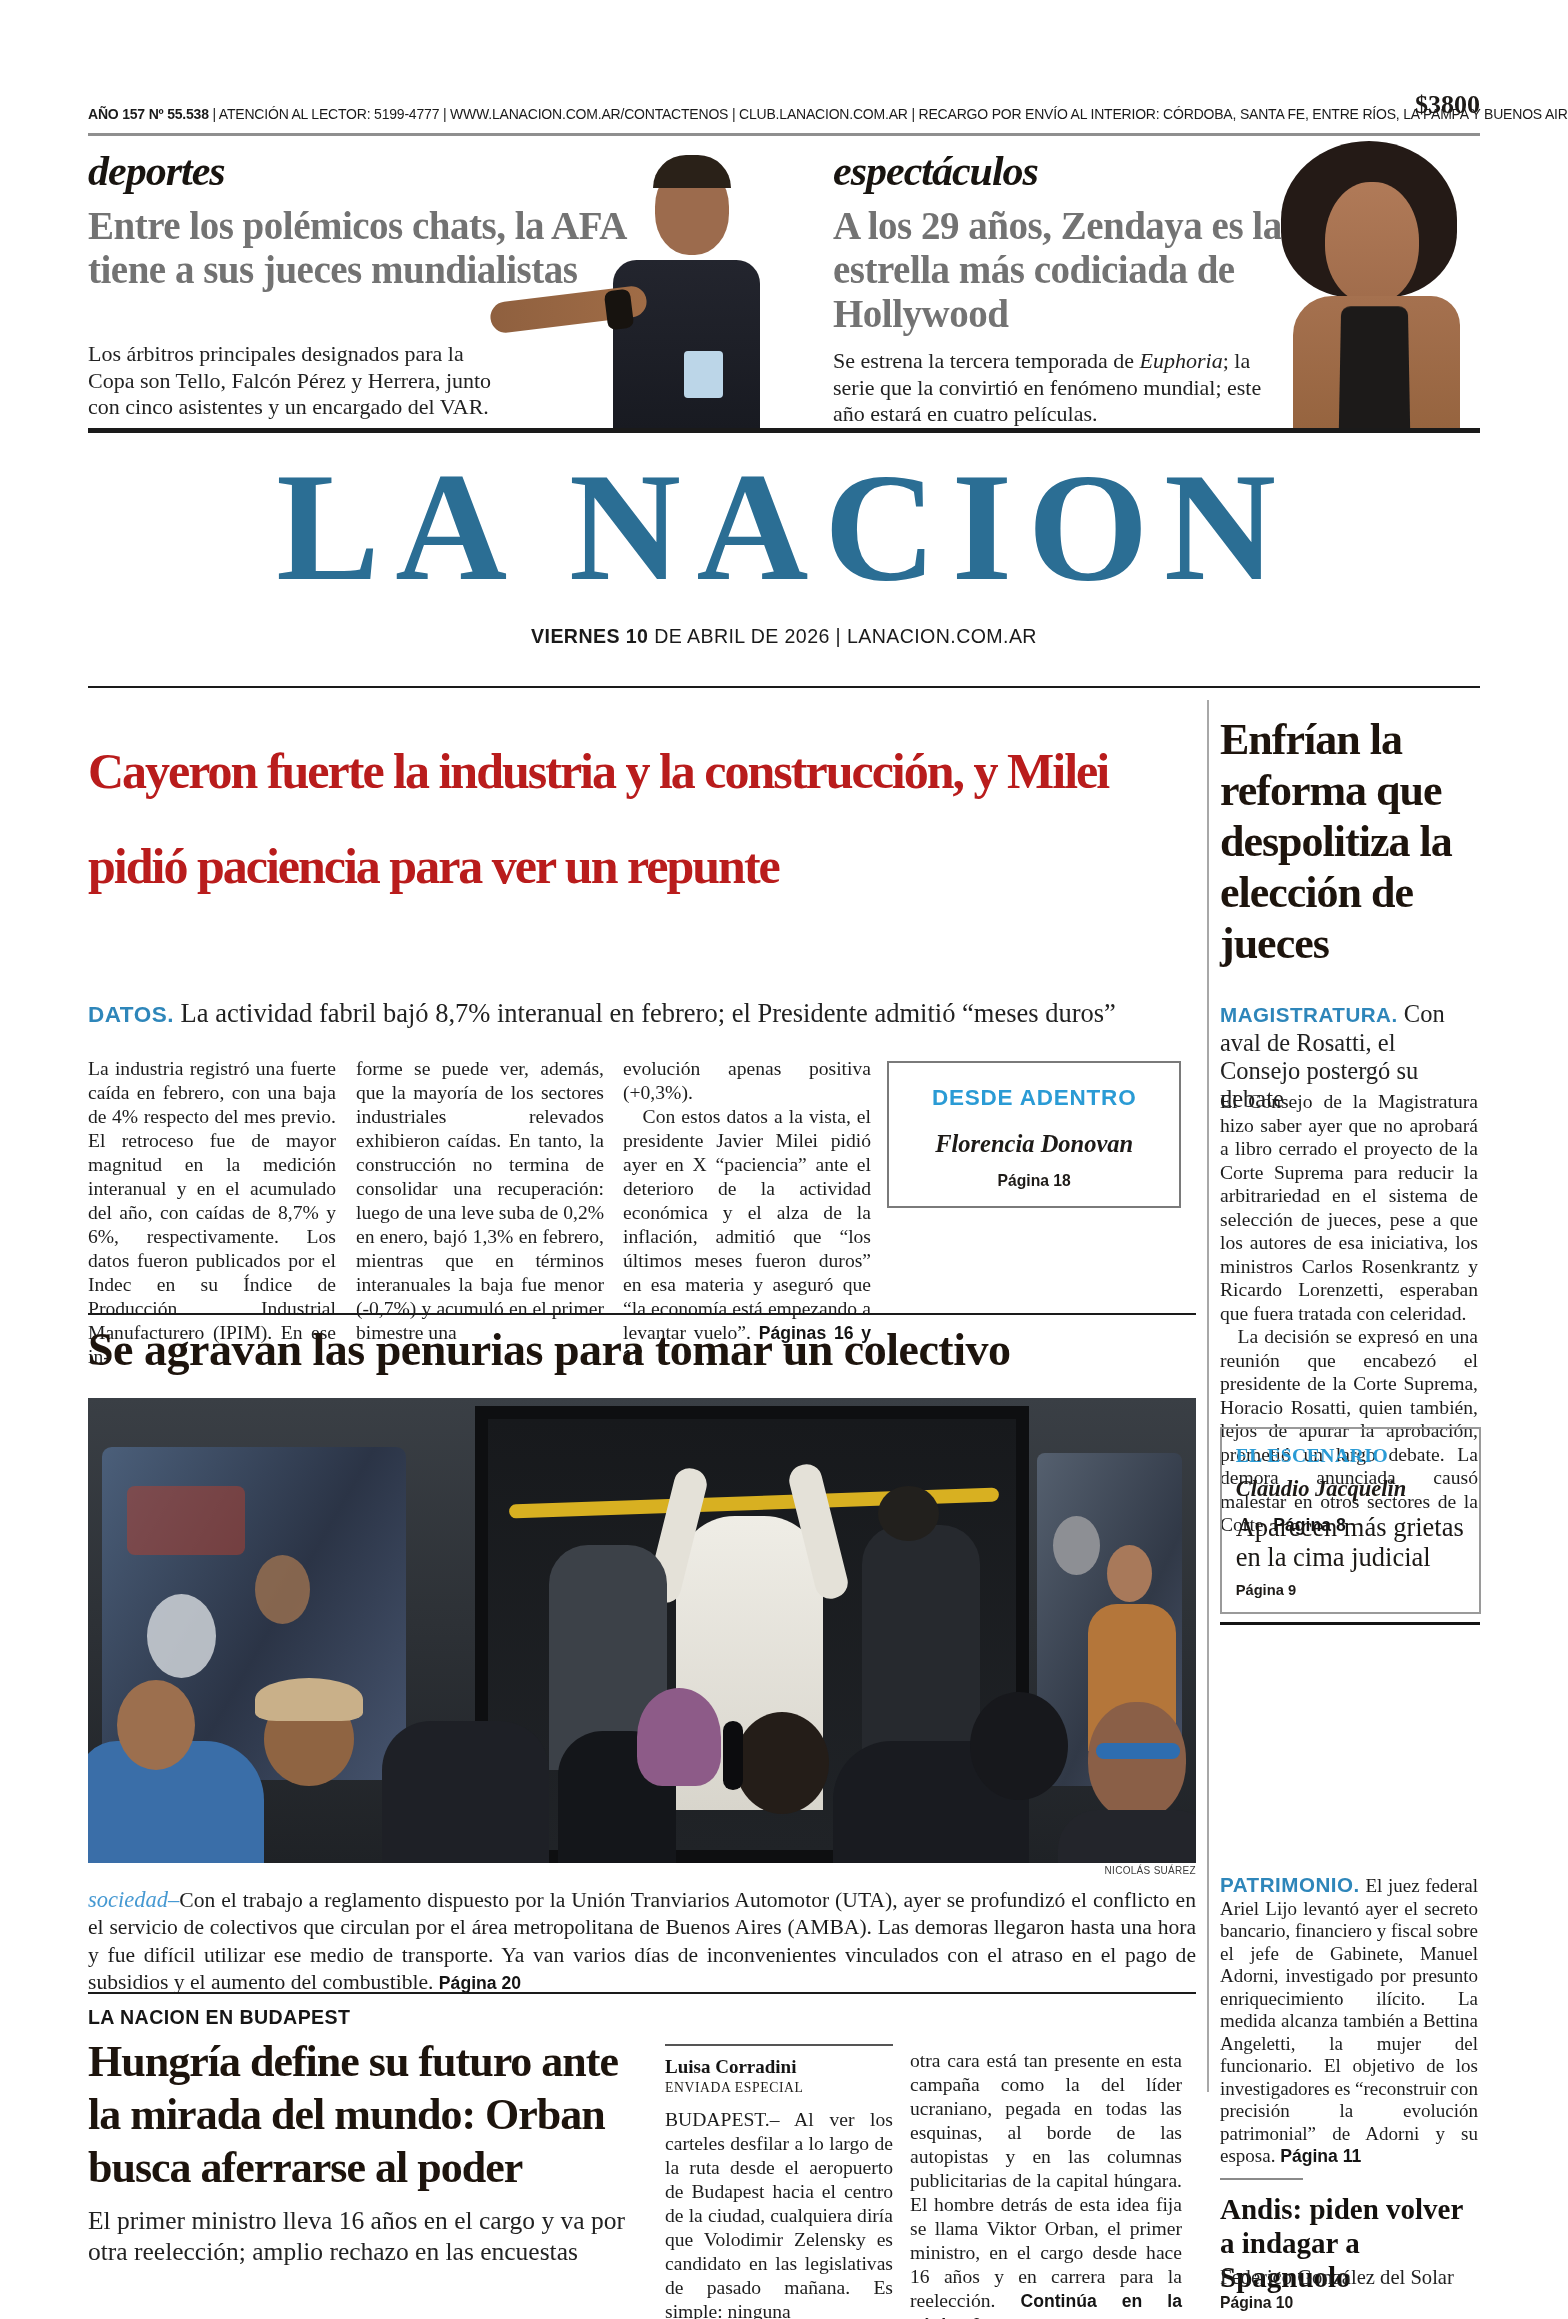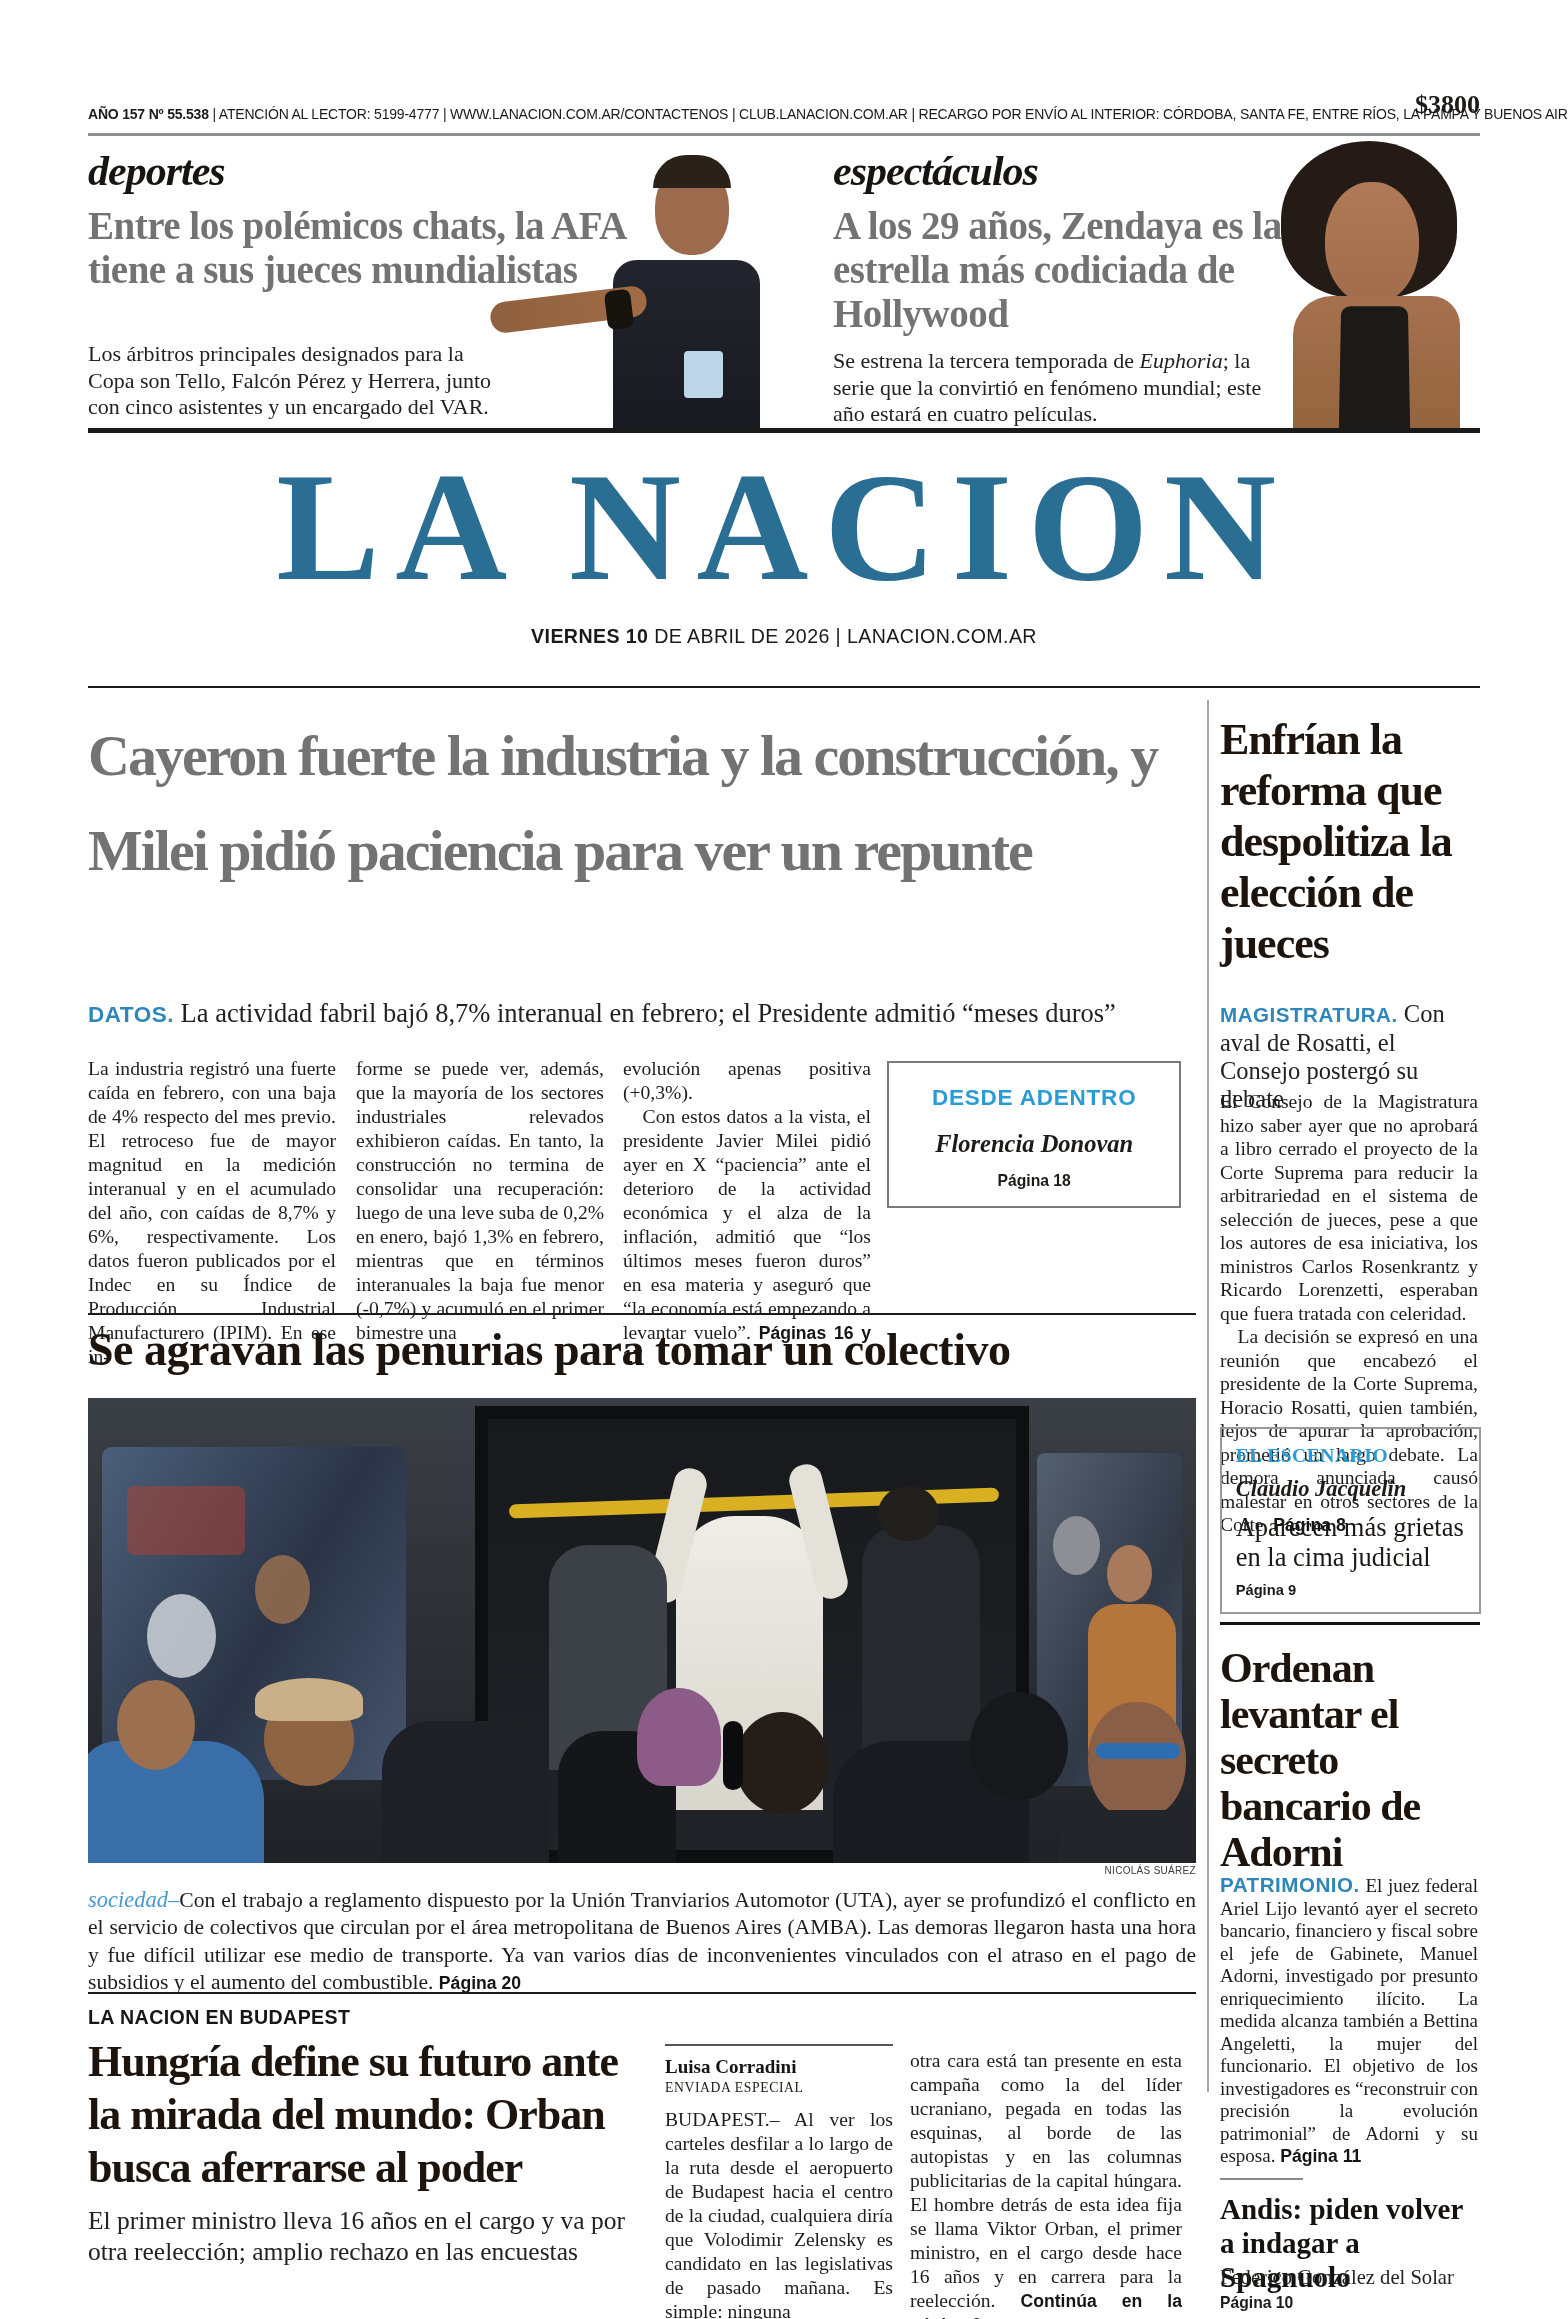--- a/index.html
+++ b/index.html
@@ -21,22 +21,22 @@
   .promo-sum{font-size:22px;line-height:26.5px;color:#222;}
 
   
   .masthead{left:0;top:449px;width:1568px;text-align:center;font-weight:bold;font-size:155px;
             letter-spacing:15.7px;color:#2b6e94;line-height:157px;}
   .dateline{left:0;top:625px;width:1568px;text-align:center;font-family:"Liberation Sans",sans-serif;
             font-size:19.6px;color:#1a1a1a;letter-spacing:0.4px;}
   .dateline .b{font-weight:bold;}
 
   
-  .lead-head{left:88px;top:708px;width:1112px;font-weight:bold;font-size:58px;line-height:95px;
-             letter-spacing:-2px;color:#737373;}
+  .lead-head{left:88px;top:724px;width:1112px;font-weight:bold;font-size:50px;line-height:95px;
+             letter-spacing:-2px;color:#b91c1c;}
   .deck{left:88px;top:998px;width:1108px;font-size:26.5px;color:#222;}
   .kicker-blue{font-family:"Liberation Sans",sans-serif;font-weight:bold;color:#2e86ba;letter-spacing:0.5px;}
   .deck .kicker-blue{font-size:22.5px;}
   .bodytext{font-size:19.6px;line-height:24px;text-align:justify;color:#1d1d1d;}
   .col1{left:88px;top:1057px;width:248px;}
   .col2{left:356px;top:1057px;width:248px;}
   .col3{left:623px;top:1057px;width:248px;}
   .col3 p{margin:0;}
   .col3 p.ind{text-indent:19.6px;}
   .pageref{font-family:"Liberation Sans",sans-serif;font-weight:bold;font-size:17.6px;color:#141414;}
@@ -230,21 +230,20 @@
   </div>
 
   <div class="abs esc-box">
     <div class="esc-kicker">EL ESCENARIO</div>
     <div class="esc-author">Claudio Jacquelin</div>
     <div class="esc-title">Aparecen más grietas en la cima judicial</div>
     <div class="esc-page">Página 9</div>
   </div>
 
   <div class="rail-rule2"></div>
-  <div class="abs rail-head2">Ordenan levantar el secreto bancario de Adorni</div>
   <div class="abs rail-body2">
     <span class="kicker-blue" style="font-size:20.6px;">PATRIMONIO.</span><span> El juez federal Ariel Lijo levantó ayer el secreto bancario, financiero y fiscal sobre el jefe de Gabinete, Manuel Adorni, investigado por presunto enriquecimiento ilícito. La medida alcanza también a Bettina Angeletti, la mujer del funcionario. El objetivo de los investigadores es “reconstruir con precisión la evolución patrimonial” de Adorni y su esposa. </span><span class="pageref">Página 11</span>
   </div>
 
   <div class="andis-rule"></div>
   <div class="abs andis-head">Andis: piden volver a indagar a Spagnuolo</div>
   <div class="abs andis-by">Federico González del Solar</div>
   <div class="abs andis-page">Página 10</div>
 
 </div>

